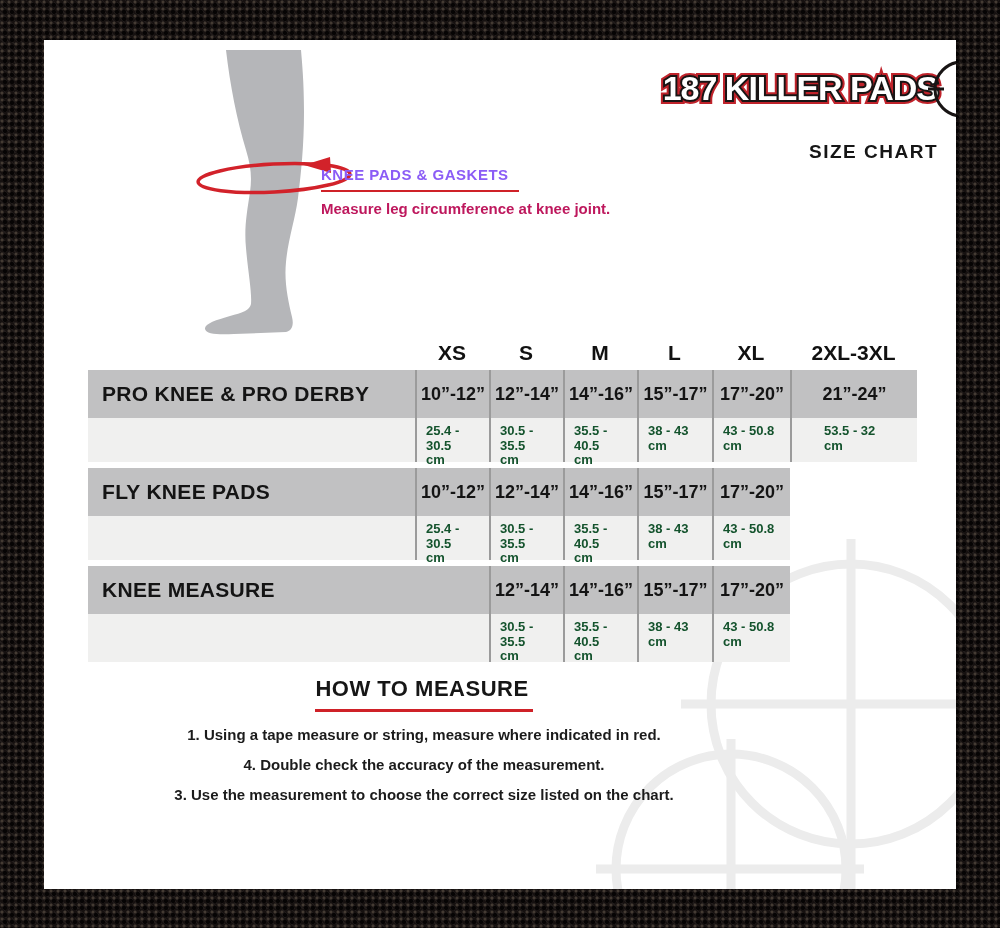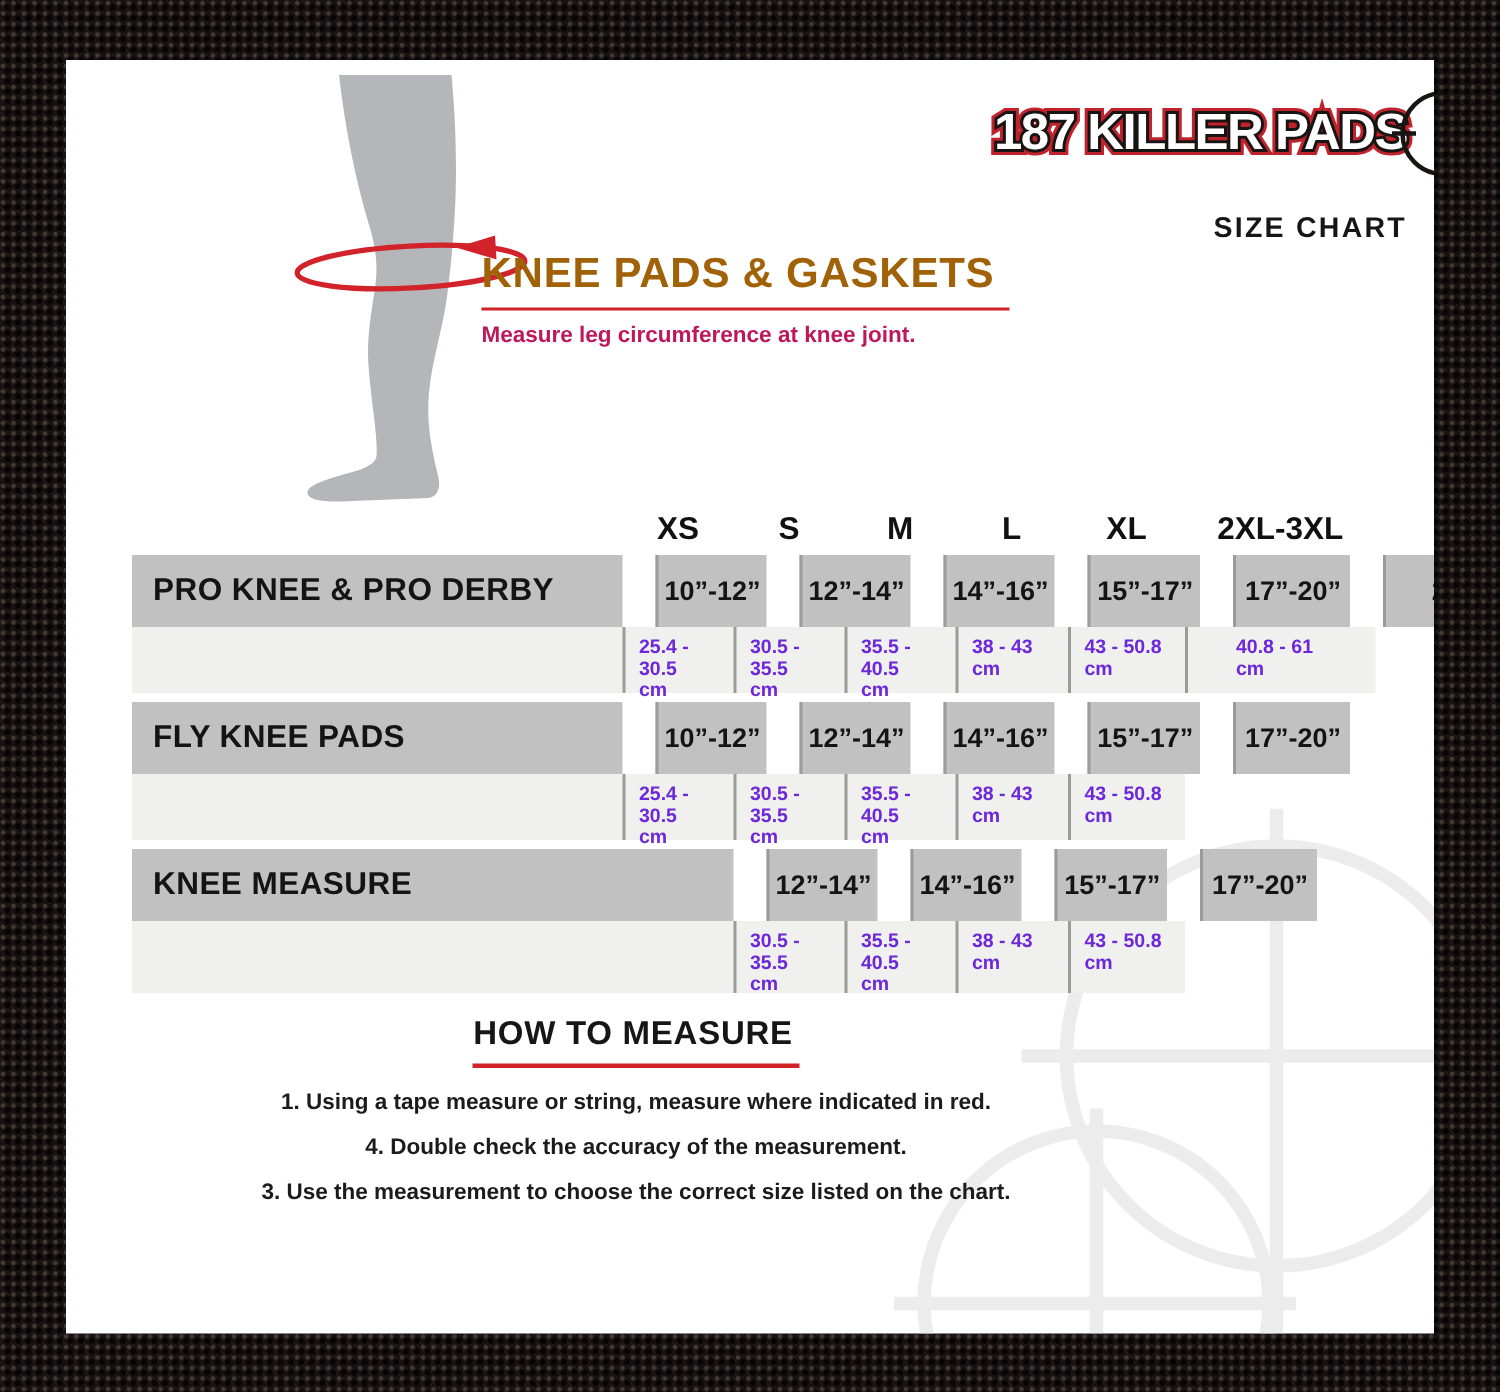--- a/index.html
+++ b/index.html
@@ -36,55 +36,55 @@
   .brand-sub{
     margin-top:27px;font-size:19px;font-weight:900;letter-spacing:1.5px;color:#161616;
   }
 
   
   .leg{position:absolute;left:130px;top:10px;width:190px;height:285px;}
 
   
   .section-title{position:absolute;left:277px;top:126px;width:420px;}
   .section-title h1{
-    margin:0;display:inline-block;font-size:28px;font-weight:800;letter-spacing:.5px;
-    color:#a16207;border-bottom:2px solid #cf2128;padding:0 10px 7px 0;
+    margin:0;display:inline-block;font-size:15px;font-weight:800;letter-spacing:.5px;
+    color:#8b5cf6;border-bottom:2px solid #cf2128;padding:0 10px 7px 0;
   }
   .section-title .sub{margin-top:8px;font-size:15px;font-weight:700;color:#be185d;}
 
   
   .sizetable{position:absolute;left:44px;top:285px;width:829px;}
   .trow{display:flex;}
   .cell,.sh{box-sizing:border-box;flex:0 0 auto;}
   .c0{width:327px;}
   .c0w{width:401px;}
   .c1{width:74px;}
   .c2{width:74px;}
   .c3{width:74px;}
   .c4{width:75px;}
   .c5{width:78px;}
   .c6{width:127px;}
   .sizes-header{display:flex;height:40px;align-items:flex-end;padding-bottom:5px;}
   .sh{font-size:21px;font-weight:800;color:#111;text-align:center;}
   .gray{background:#c1c1c2;}
   .light{background:#f0f0ef;}
   .inch,.cmcell{border-left:2px solid #9b9b9b;}
-  .rowgray{height:48px;gap:22px;}
+  .rowgray{height:48px;}
   .rowcm{height:44px;}
   .rowcm-last{height:48px;}
   .rowgap{height:6px;}
   .label{
     font-size:21px;font-weight:800;color:#141414;letter-spacing:.3px;
     display:flex;align-items:center;padding-left:14px;
   }
   .inch{
     font-size:18px;font-weight:800;color:#141414;
     display:flex;align-items:center;justify-content:center;
   }
-  .cmcell{padding:6px 2px 0 9px;font-size:13px;font-weight:700;color:#6d28d9;line-height:1.12;}
+  .cmcell{padding:6px 2px 0 9px;font-size:13px;font-weight:700;color:#14532d;line-height:1.12;}
   .cmcell.wide{padding-left:32px;}
 
   
   .howto{position:absolute;left:50px;top:636px;width:660px;text-align:center;}
   .howto h2{
     margin:0;display:inline-block;font-size:22px;font-weight:800;letter-spacing:.5px;
     color:#161616;border-bottom:3px solid #cf2128;padding:0 4px 7px 0;
   }
   .steps{margin-top:14px;}
   .step{font-size:15px;font-weight:700;color:#1b1b1b;margin-bottom:13px;}
@@ -181,21 +181,21 @@
           </div>
         <div class="cell light cmcell c4">
             <div>38 - 43</div>
             <div>cm</div>
           </div>
         <div class="cell light cmcell c5">
             <div>43 - 50.8</div>
             <div>cm</div>
           </div>
         <div class="cell light cmcell wide c6">
-            <div>40.8 - 61</div>
+            <div>53.5 - 32</div>
             <div>cm</div>
           </div>
       </div>
       <div class="rowgap"></div>
 
       <div class="trow rowgray">
         <div class="cell gray label c0 rowgray">FLY KNEE PADS</div>
         <div class="cell gray inch c1">10”-12”</div>
         <div class="cell gray inch c2">12”-14”</div>
         <div class="cell gray inch c3">14”-16”</div>

